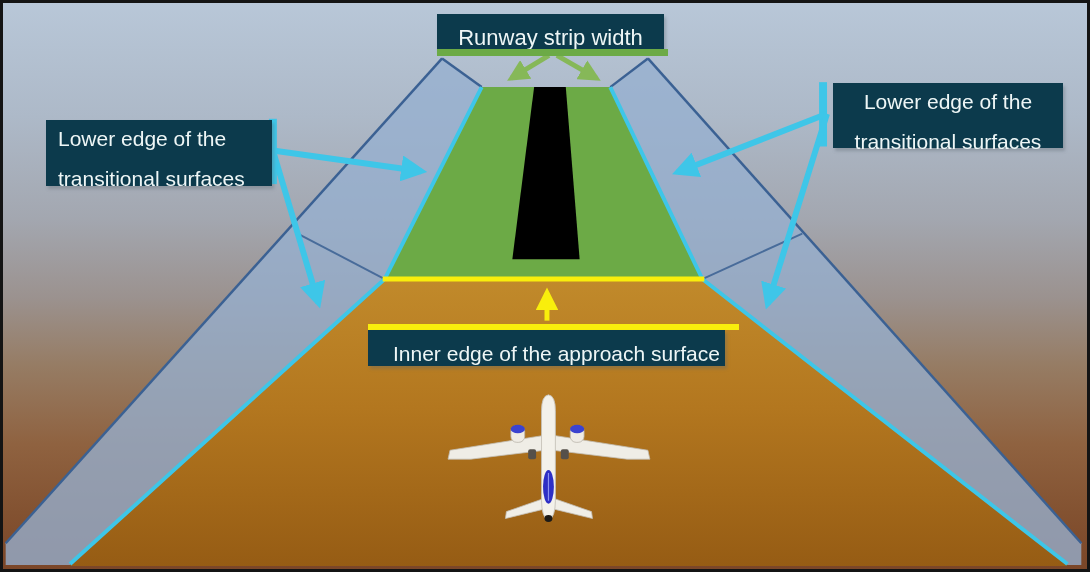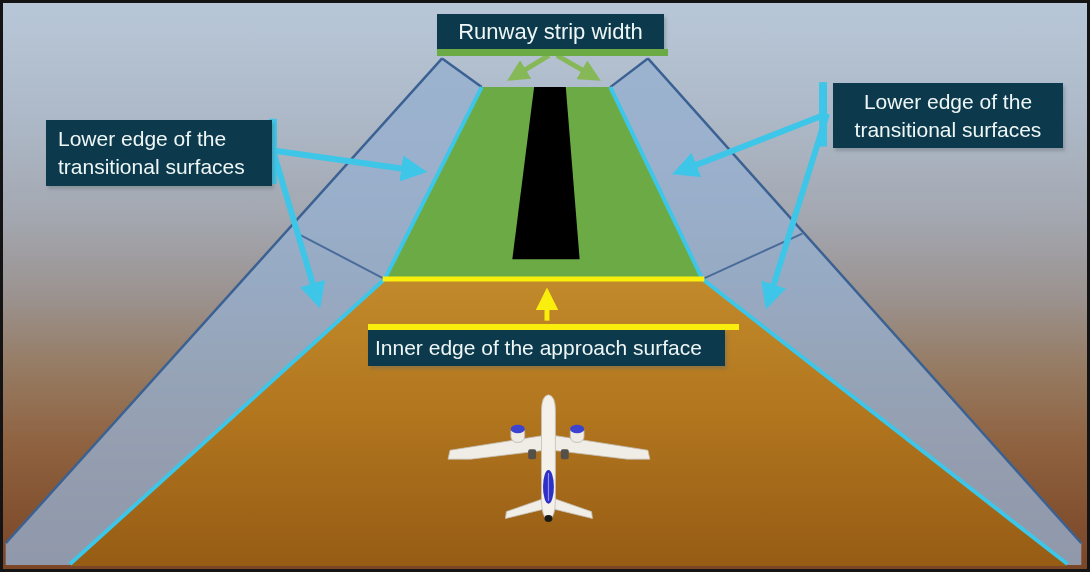--- a/index.html
+++ b/index.html
@@ -15,29 +15,29 @@
   .scene-svg{position:absolute;left:0;top:0;}
   .label{
     position:absolute;
     background:#0c3a4c;
     color:#eef6f6;
     display:flex;flex-direction:column;justify-content:center;
     white-space:nowrap;
     box-shadow:2px 3px 3px rgba(90,100,110,0.35);
     z-index:3;
   }
-  .label span{display:block;}
+  .label span{display:block;margin-top:12px;}
   .box-top{left:434px;top:11px;width:227px;height:35px;align-items:center;font-size:22px;}
   .bar-green{position:absolute;left:434px;top:46px;width:231px;height:7px;background:#6caa46;z-index:3;}
   .box-left{left:43px;top:117px;width:226px;height:66px;padding-left:12px;box-sizing:border-box;
             font-size:21px;line-height:28px;text-align:left;}
   .box-right{left:830px;top:80px;width:230px;height:65px;align-items:center;
              font-size:21px;line-height:28px;text-align:center;}
   .bar-yellow{position:absolute;left:365px;top:321px;width:371px;height:6px;background:#f9ee0c;z-index:3;}
-  .box-bottom{left:365px;top:327px;width:357px;height:36px;padding-left:7px;box-sizing:border-box;
+  .box-bottom{left:365px;top:327px;width:357px;height:36px;padding-left:25px;box-sizing:border-box;
               align-items:flex-start;justify-content:center;font-size:21px;}
 </style>
 </head>
 <body>
 
 <div class="stage">
 
   <svg class="scene-svg" width="1084" height="566" viewBox="0 0 1090 572">
     <defs>
       <linearGradient id="approachGrad" x1="0" y1="278" x2="0" y2="569" gradientUnits="userSpaceOnUse">

